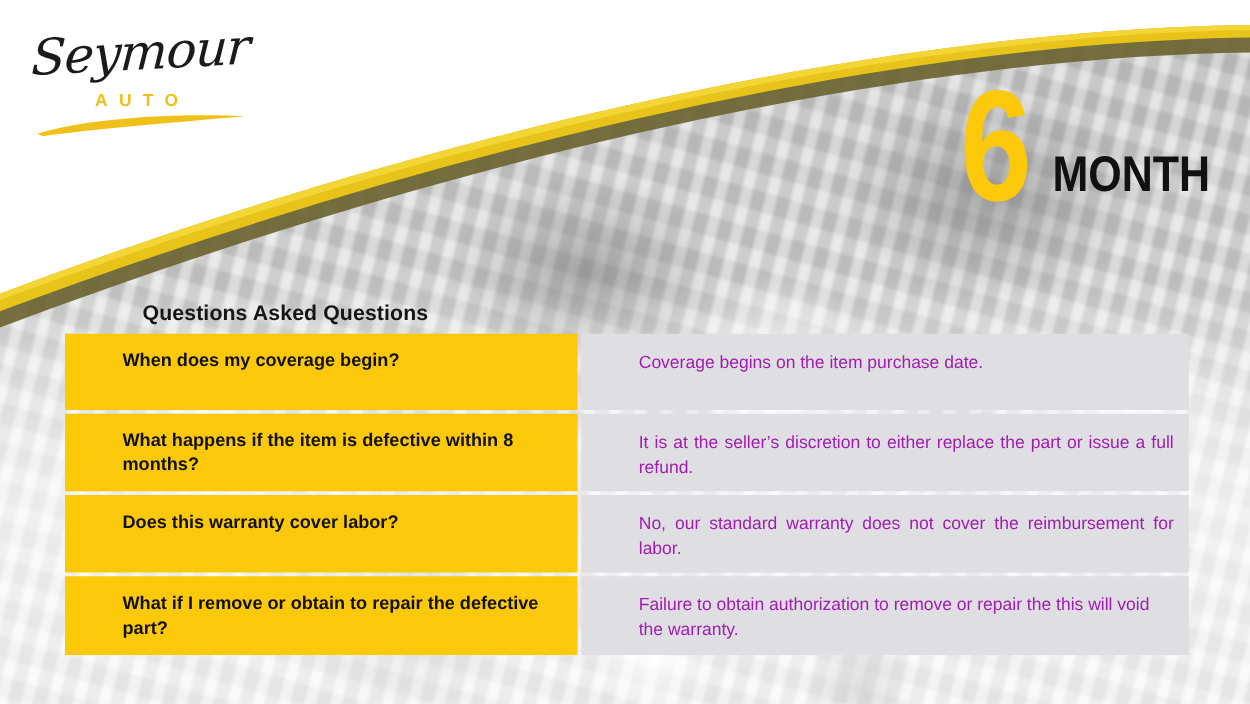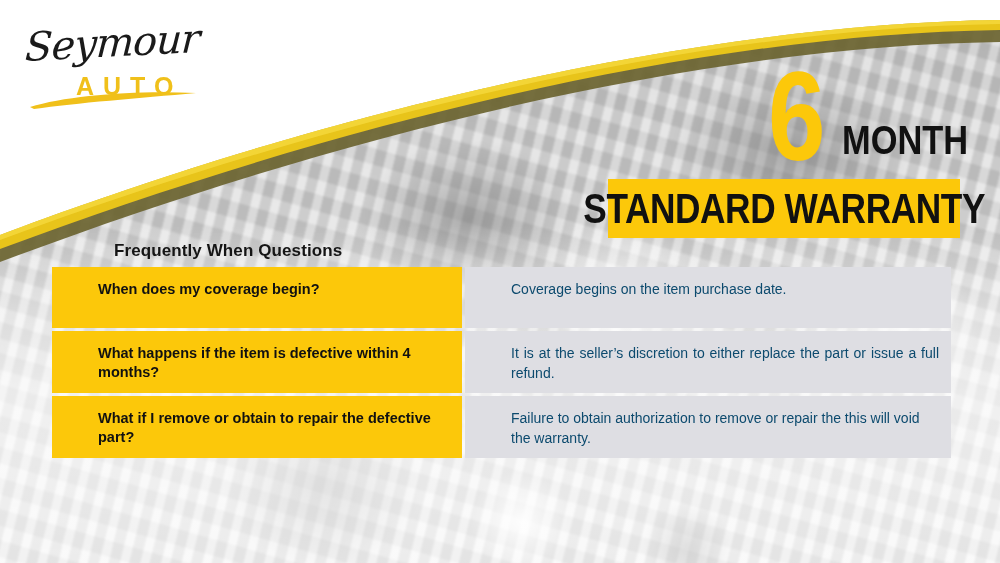--- a/index.html
+++ b/index.html
@@ -83,21 +83,21 @@
     font-size: 40px;
     font-weight: 400;
     color: #1a1a1a;
     letter-spacing: -1px;
     transform: skewX(-6deg) rotate(-3deg);
     transform-origin: left bottom;
   }
   .logo .auto {
     position: absolute;
     left: 58px; top: 50px;
-    font-size: 25px;
+    font-size: 14px;
     font-weight: 700;
     letter-spacing: 9px;
     color: #f0c01a;
   }
   .logo .underswoosh {
     position: absolute;
     left: 10px; top: 66px;
     width: 170px; height: 22px;
   }
 
@@ -179,21 +179,21 @@
   .faq-table td.q {
     width: 386px;
     background: #fcc80a;
     color: #111111;
     font-size: 14.5px;
     font-weight: 700;
     line-height: 1.33;
   }
   .faq-table td.a {
     background: #dedee3;
-    color: #0c4a6e;
+    color: #a21caf;
     font-size: 14px;
     font-weight: 400;
     line-height: 1.40;
   }
   .faq-table td.a.just { text-align: justify; }
   .faq-table tr { height: 61px; }
   .faq-table td > span { display: block; margin-left: 34px; }
 </style>
 </head>
 <body>
@@ -224,46 +224,51 @@
     <svg class="underswoosh" viewBox="0 0 170 22" xmlns="http://www.w3.org/2000/svg">
       <path d="M2,19 C40,7 110,2 168,5 C112,10 48,15 6,21 Z" fill="#f0c01a"></path>
     </svg>
   </div>
 
   <div class="sixmonth">
     <div class="num">6</div>
     <div class="word">MONTH</div>
   </div>
 
-  <div class="warranty-banner">
-    <span class="txt">STANDARD WARRANTY</span>
-  </div>
-
-  <div class="faq-heading">Frequently When Questions</div>
+
+  <div class="faq-heading">Questions Asked Questions</div>
 
   <table class="faq-table">
     <tbody>
       <tr>
         <td class="q">
             <span>When does my coverage begin?</span>
           </td>
         <td class="a">
             <span>Coverage begins on the item purchase date.</span>
           </td>
       </tr>
       <tr>
         <td class="q">
-            <span>What happens if the item is defective within 4 months?</span>
+            <span>What happens if the item is defective within 8 months?</span>
           </td>
         <td class="a just">
             <span>It is at the seller’s discretion to either replace the part or issue a full refund.</span>
           </td>
       </tr>
       <tr>
         <td class="q">
+            <span>Does this warranty cover labor?</span>
+          </td>
+        <td class="a just">
+            <span>No, our standard warranty does not cover the reimbursement for labor.</span>
+          </td>
+      </tr>
+      <tr>
+        <td class="q">
             <span>What if I remove or obtain to repair the defective part?</span>
           </td>
         <td class="a">
             <span>Failure to obtain authorization to remove or repair the this will void the warranty.</span>
           </td>
       </tr>
     </tbody>
   </table>
 
 </div>

